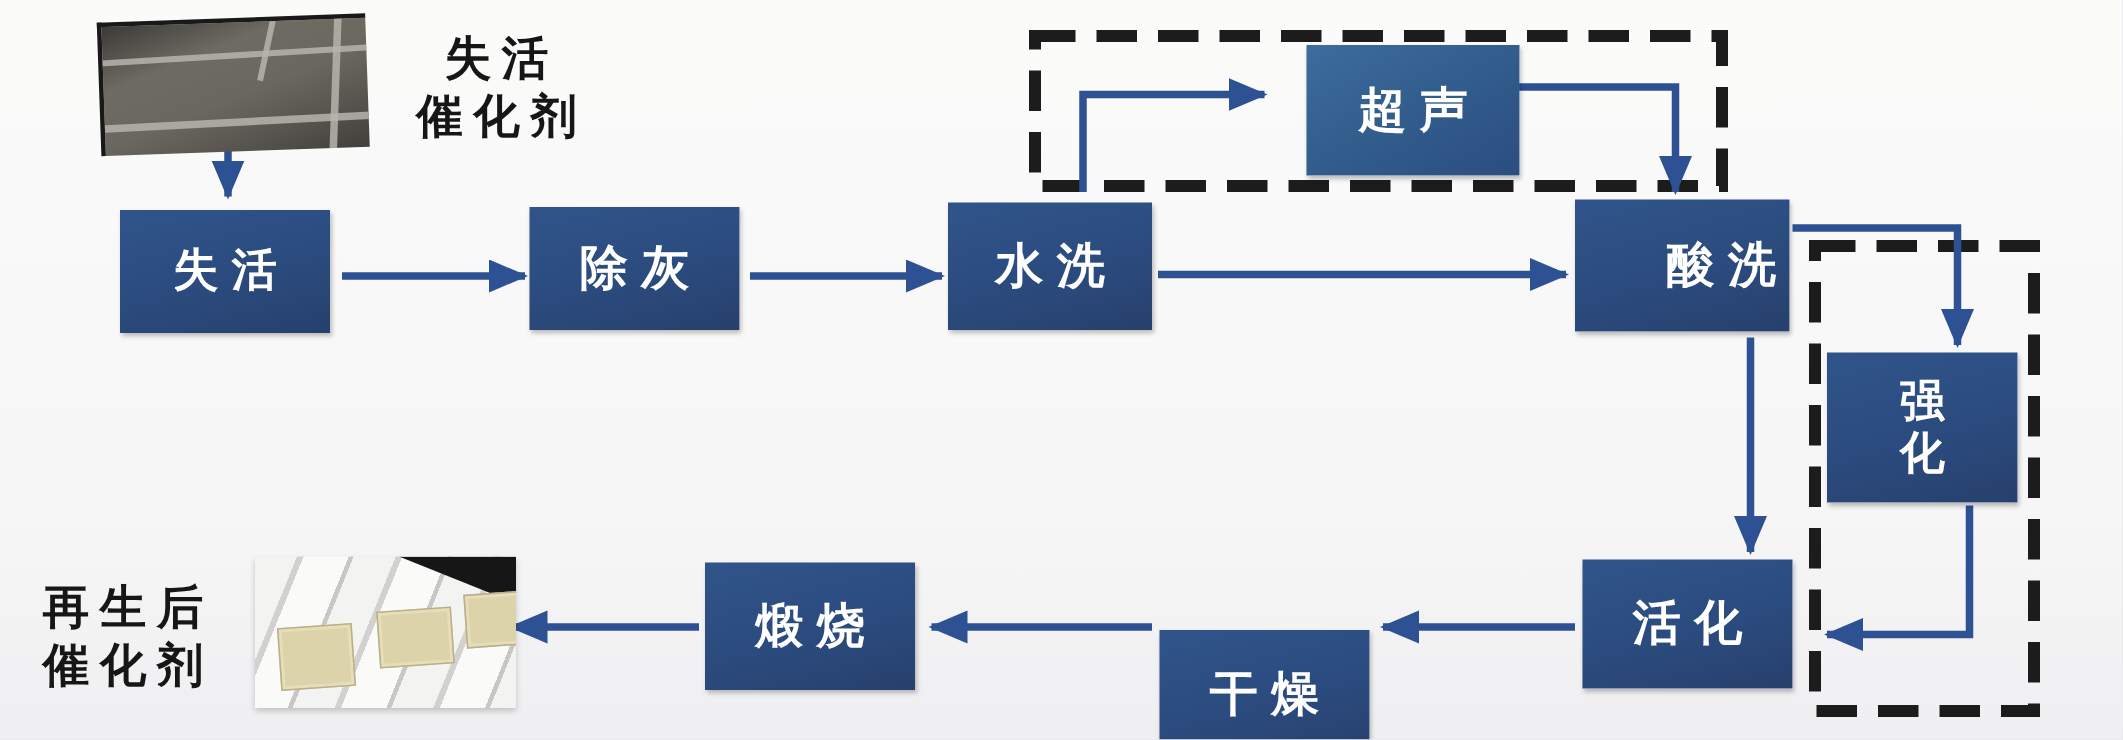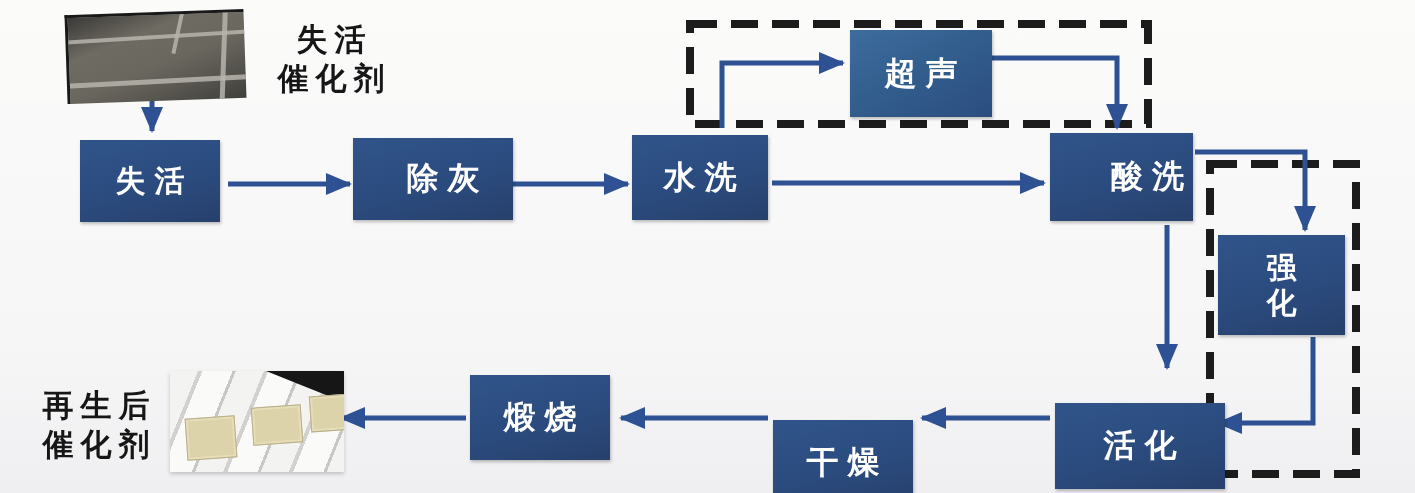--- a/index.html
+++ b/index.html
@@ -22,20 +22,21 @@
     position:absolute;z-index:2;
     background:linear-gradient(165deg,#30548a 0%,var(--box-fill) 55%,#27406c 100%);
     color:var(--box-text);
     display:flex;flex-direction:column;align-items:center;justify-content:center;
     font-weight:bold;font-size:32px;line-height:1.18;
     letter-spacing:9px;text-indent:9px;
     box-shadow:1px 2px 3px rgba(0,0,0,.25);
   }
   .box.light{
     background:linear-gradient(150deg,#3e6c9e 0%,var(--box-fill-light) 40%,#2b4d7f 100%);
+    margin-left:21px;
   }
   .black-label{
     position:absolute;z-index:2;
     color:var(--label-text);
     font-weight:bold;font-size:31px;line-height:1.25;
     letter-spacing:7px;text-indent:7px;text-align:center;
   }
 
   
   .photo1{
@@ -113,51 +114,51 @@
     <div class="corner"></div>
     <div class="block b1"></div>
     <div class="block b2"></div>
     <div class="block b3"></div>
   </div>
 
   <div class="black-label" style="left:256px;top:20px;width:150px;">
     <div>失活</div>
     <div>催化剂</div>
   </div>
-  <div class="black-label" style="left:18px;top:386px;width:156px;">
+  <div class="black-label" style="left:4px;top:386px;width:156px;">
     <div>再生后</div>
     <div>催化剂</div>
   </div>
 
   <div class="box" style="left:80px;top:140px;width:140px;height:82px;font-size:30px;">
     <span>失活</span>
   </div>
 
-  <div class="box" style="left:353px;top:138px;width:140px;height:82px;padding-left:20px;">
+  <div class="box" style="left:353px;top:138px;width:140px;height:82px;">
     <span>除灰</span>
   </div>
 
   <div class="box" style="left:632px;top:135px;width:136px;height:85px;">
     <span>水洗</span>
   </div>
 
   <div class="box light" style="left:850px;top:30px;width:142px;height:87px;">
     <span>超声</span>
   </div>
 
   <div class="box" style="left:1050px;top:133px;width:143px;height:88px;align-items:flex-end;">
     <span>酸洗</span>
   </div>
 
   <div class="box" style="left:1218px;top:235px;width:127px;height:100px;font-size:30px;letter-spacing:0;text-indent:0;">
     <span>强</span>
     <span>化</span>
   </div>
 
-  <div class="box" style="left:1055px;top:373px;width:170px;height:86px;margin-top:30px;">
+  <div class="box" style="left:1055px;top:373px;width:140px;height:86px;">
     <span>活化</span>
   </div>
 
   <div class="box" style="left:773px;top:375px;width:140px;height:85px;margin-top:45px;">
     <span>干燥</span>
   </div>
 
   <div class="box" style="left:470px;top:375px;width:140px;height:85px;text-align:center;">
     <span>煅烧</span>
   </div>

